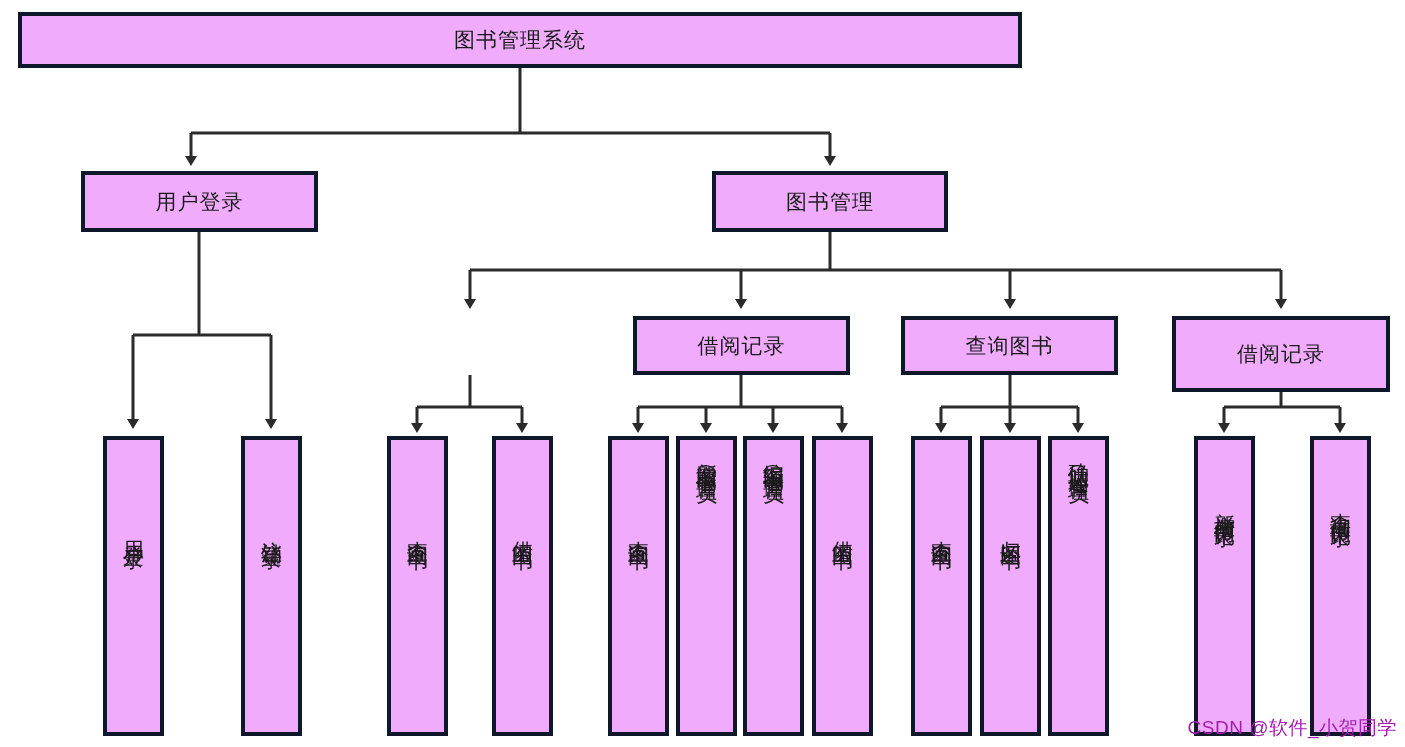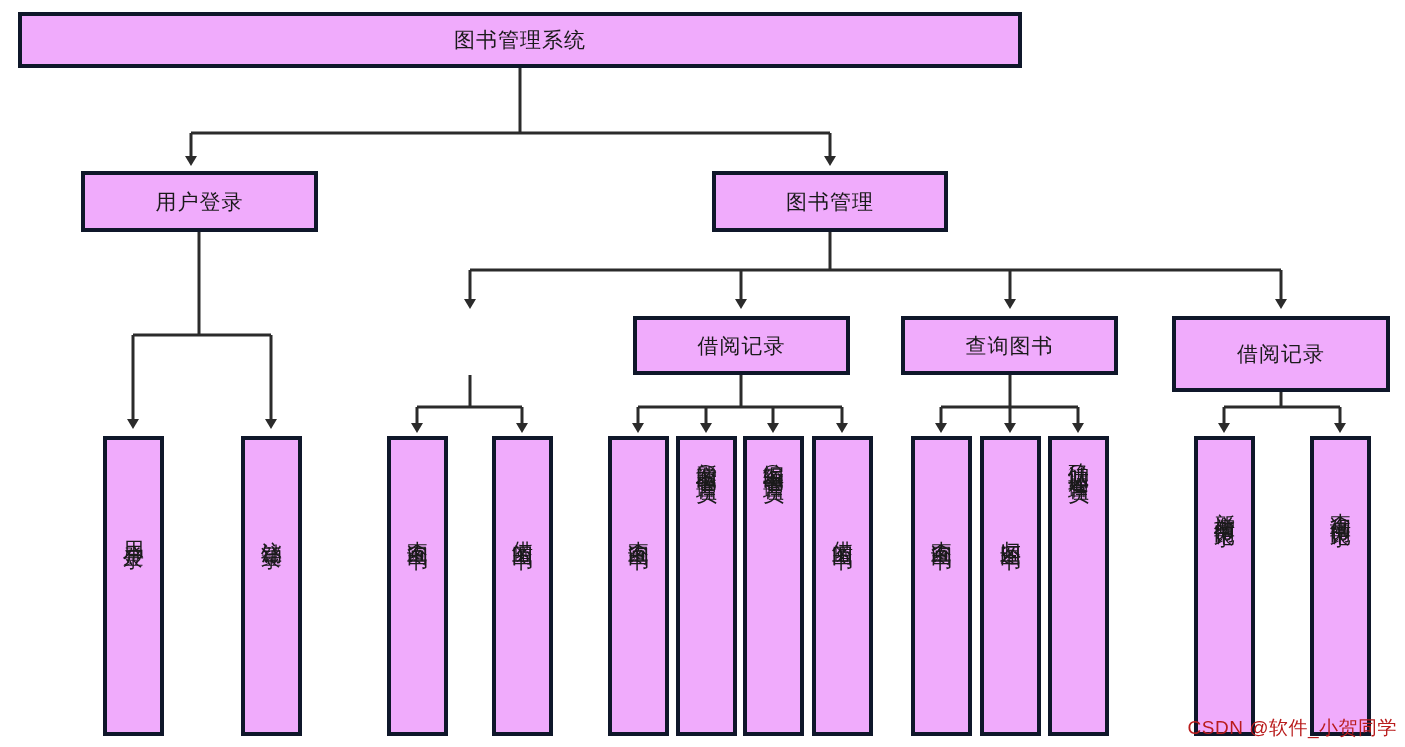--- a/index.html
+++ b/index.html
@@ -61,21 +61,21 @@
     margin-top: 50px;
   }
   .node-v.topalign .label {
     margin-top: 0px;
   }
   .watermark {
     position: absolute;
     right: 8px;
     bottom: 6px;
     font-size: 19px;
-    color: #b91c1c;
+    color: #a21caf;
     white-space: nowrap;
     letter-spacing: 0.5px;
   }
 </style>
 </head>
 <body>
 
 <div id="canvas">
 
   <svg class="connectors" viewBox="0 0 1405 747" xmlns="http://www.w3.org/2000/svg">

